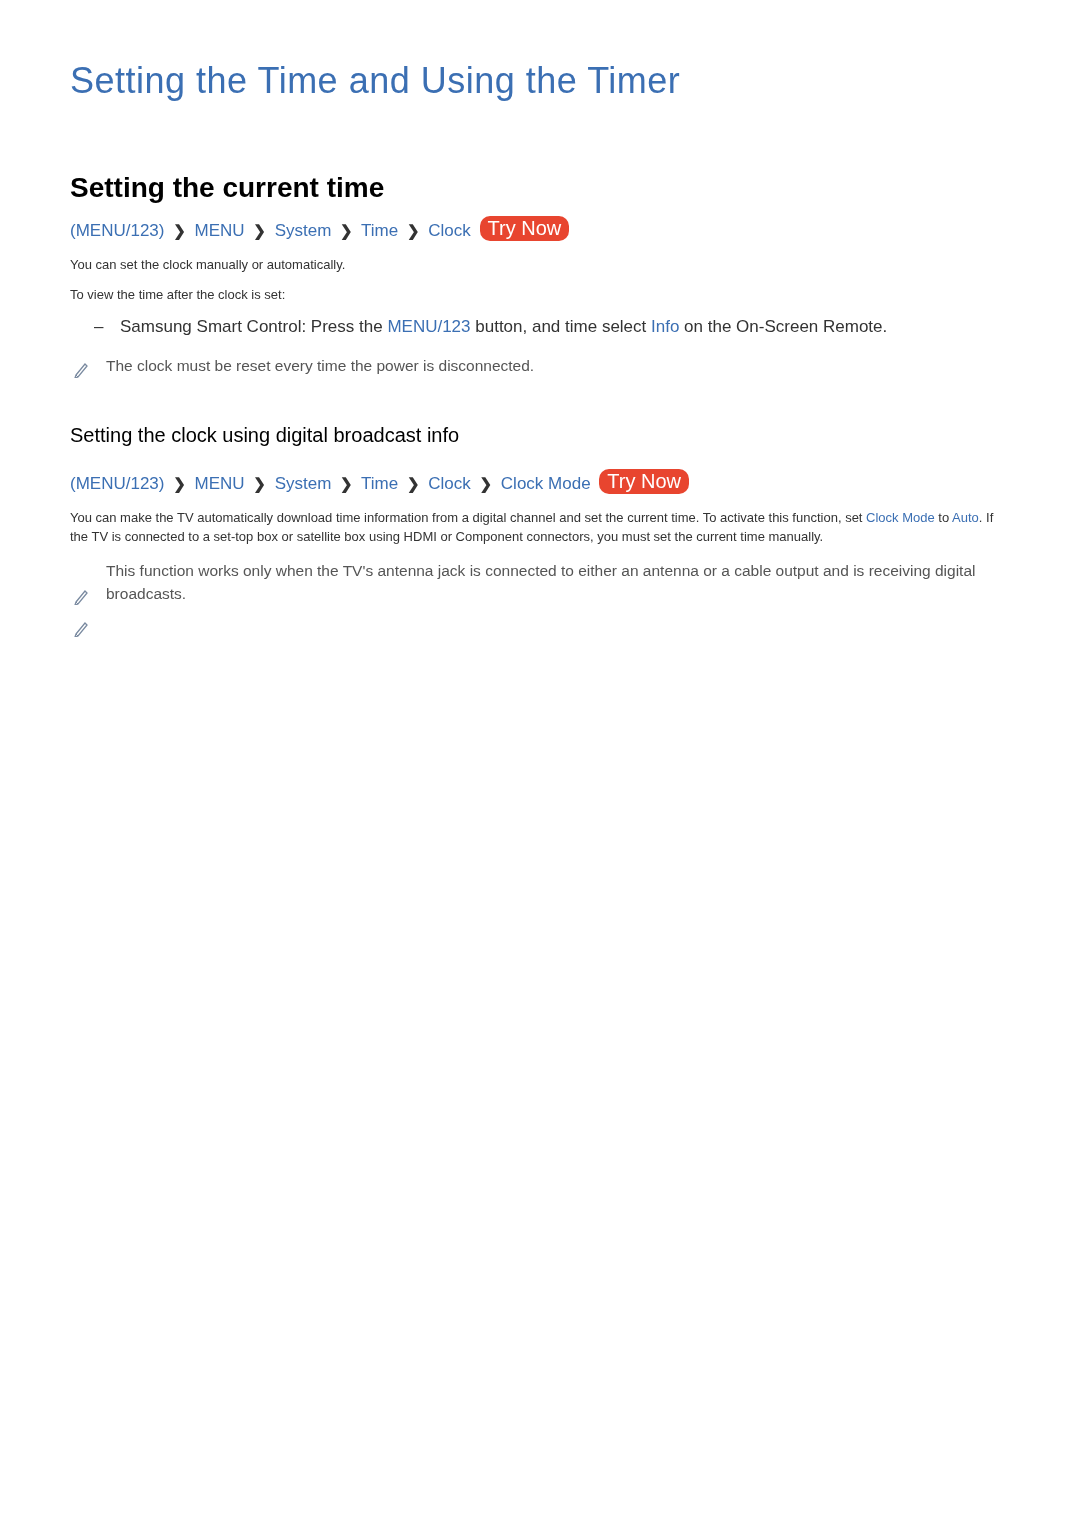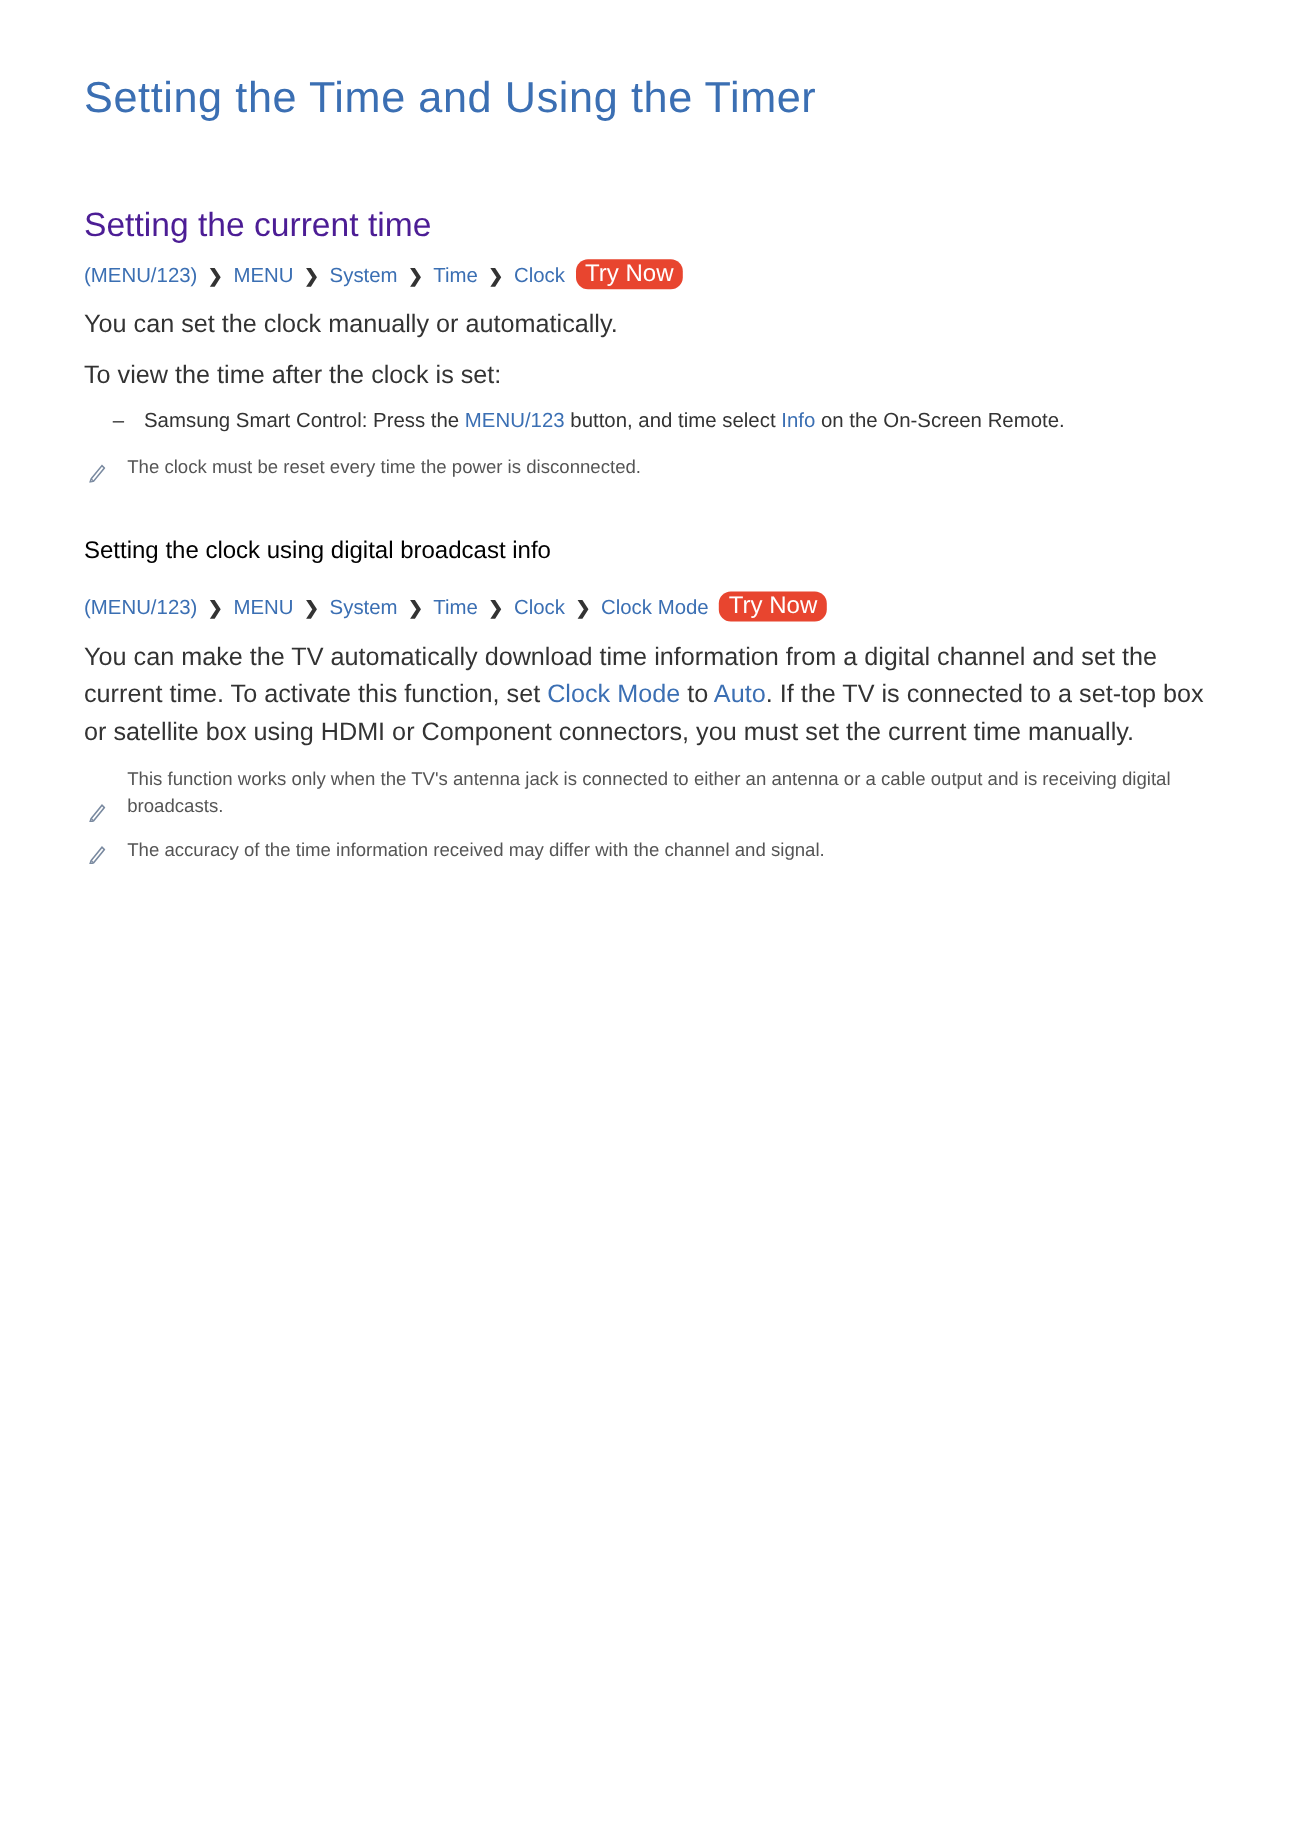--- a/index.html
+++ b/index.html
@@ -11,23 +11,23 @@
       color: #333;
     }
     .page-title {
       color: #3b6fb3;
       font-size: 36px;
       font-weight: normal;
       margin-bottom: 70px;
       letter-spacing: 0.5px;
     }
     .section-title {
-      color: #4c1d95;
+      color: #000000;
       font-size: 28px;
-      font-weight: normal;
+      font-weight: bold;
       margin-bottom: 12px;
     }
     .breadcrumb {
       margin-bottom: 14px;
       font-size: 17px;
     }
     .bc-link {
       color: #3b6fb3;
     }
     .bc-paren { color: #3b6fb3; }
@@ -41,21 +41,21 @@
       display: inline-block;
       background: #e8452f;
       color: #fff;
       border-radius: 10px;
       padding: 1px 8px;
       font-size: 20px;
       margin-left: 4px;
       vertical-align: 1px;
     }
     .body-text {
-      font-size: 21px;
+      font-size: 13px;
       color: #333;
       line-height: 1.5;
       margin-bottom: 10px;
     }
     .bullet-list { list-style: none; margin: 6px 0 14px 0; }
     .bullet-list li {
       position: relative;
       padding-left: 50px;
       font-size: 17px;
       line-height: 1.55;
@@ -157,14 +157,13 @@
       <path d="M2 15 L4 17" stroke="#7a8aa0" stroke-width="1"></path>
     </svg>
   <span>This function works only when the TV's antenna jack is connected to either an antenna or a cable output and is receiving digital broadcasts.</span>
 </div>
 
 <div class="note">
   <svg class="note-icon" viewBox="0 0 14 18">
       <path d="M2 15 L11 4 L13 6 L4 17 L1 18 Z" fill="none" stroke="#7a8aa0" stroke-width="1.3"></path>
       <path d="M2 15 L4 17" stroke="#7a8aa0" stroke-width="1"></path>
     </svg>
-  <span>The accuracy of the time information received may differ with the channel and signal.</span>
 </div>
 
 </body></html>

